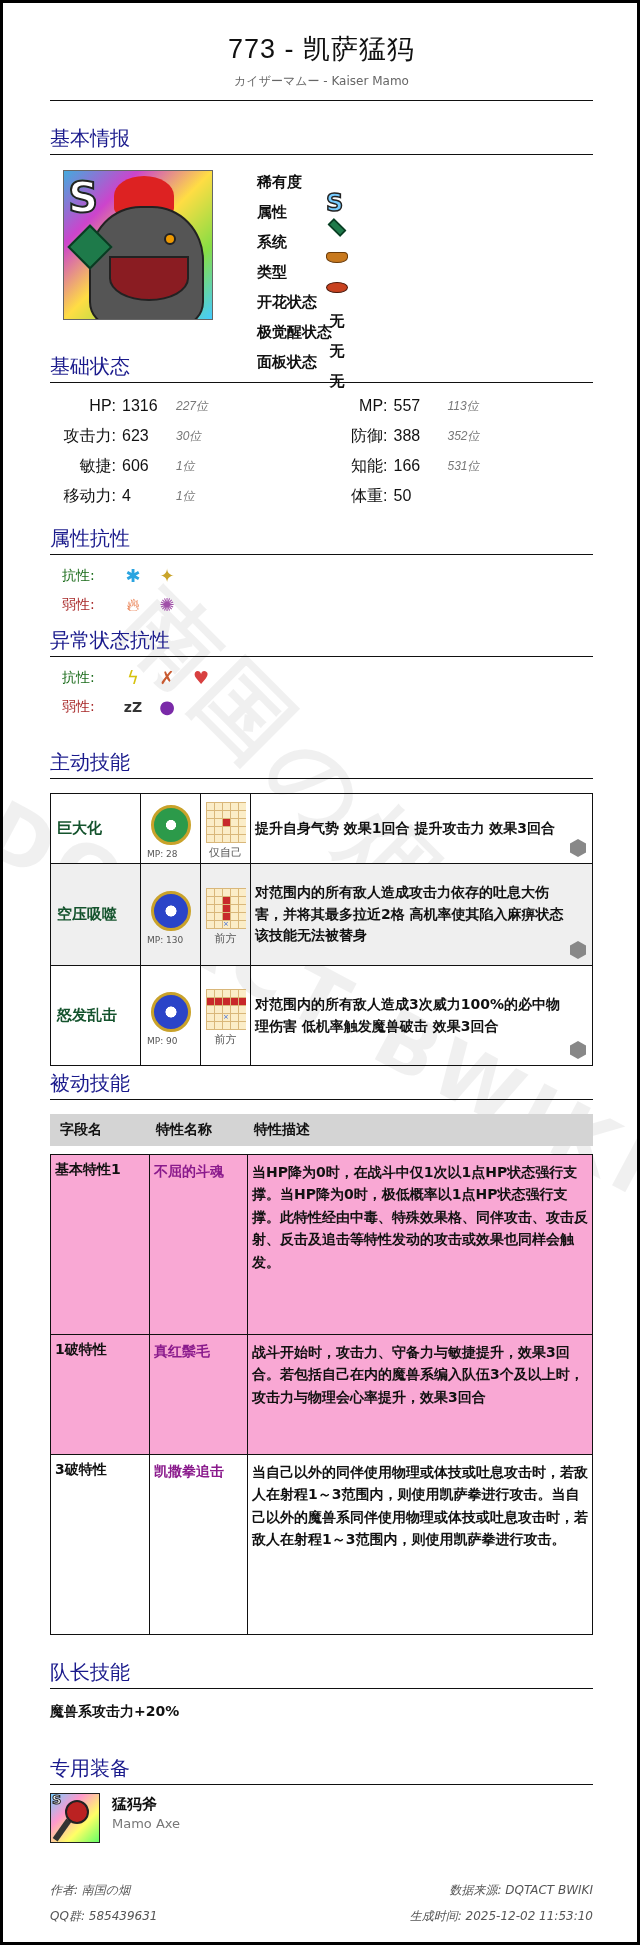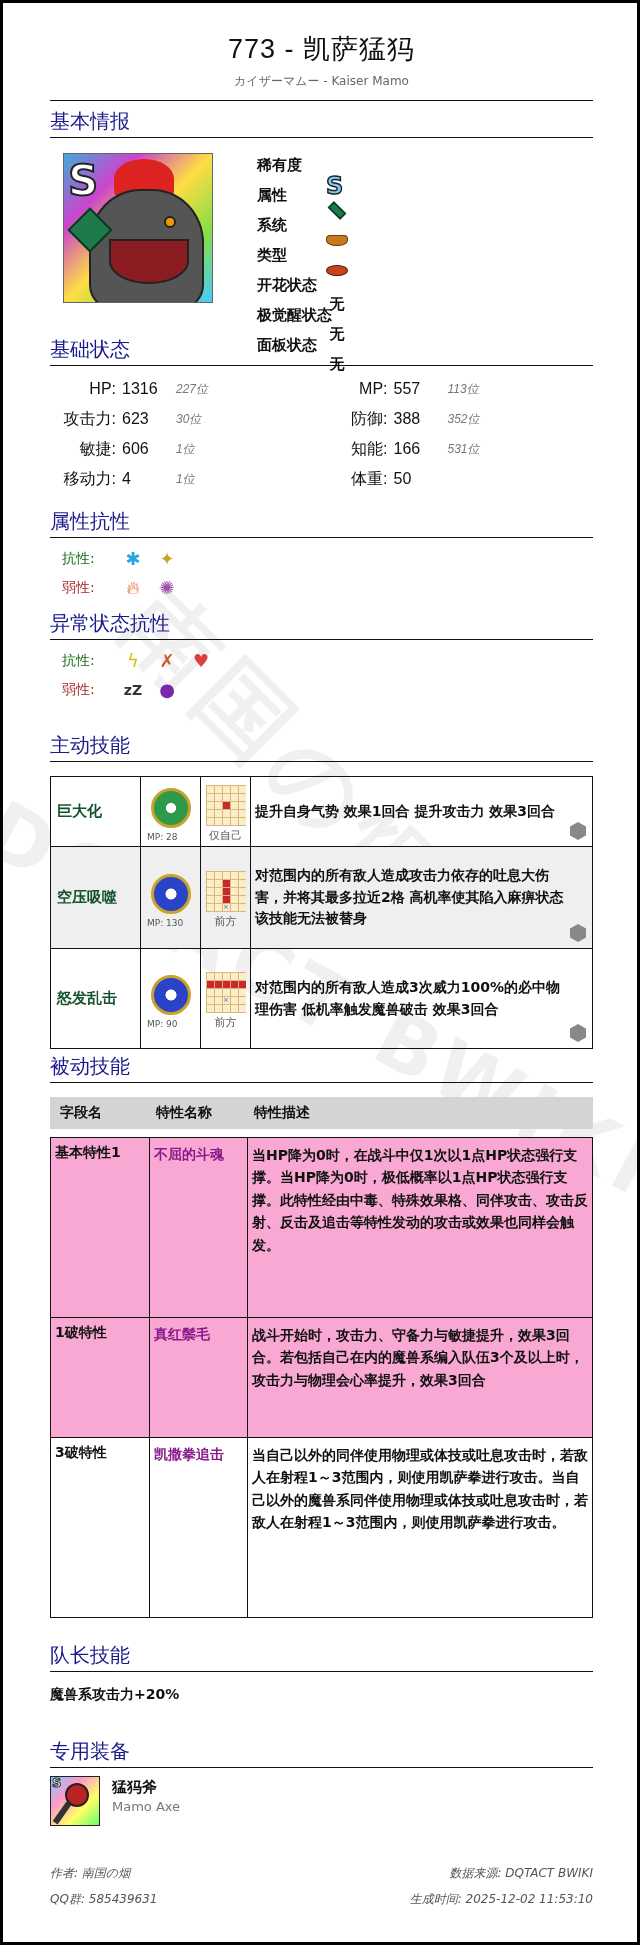--- a/index.html
+++ b/index.html
@@ -96,21 +96,21 @@
 
 <div class="page">
   <div class="wm wm1">南国の烟</div>
   <div class="wm wm2">DQTACT BWIKI</div>
 
   <div class="content">
     <div class="title">773 - 凯萨猛犸</div>
     <div class="subtitle">カイザーマムー - Kaiser Mamo</div>
     <div class="rule" style="margin-top:10px"></div>
 
-    <div class="sec-h" style="margin-top:3px">基本情报</div>
+    <div class="sec-h" style="margin-top:20px">基本情报</div>
     <div class="basic">
       <div class="portrait">
         <div class="mon-crest"></div>
         <div class="mon-body"></div>
         <div class="mon-mouth"></div>
         <div class="mon-eye"></div>
         <div class="gem"></div>
         <div class="s-badge">S</div>
       </div>
       <div class="info-grid">

